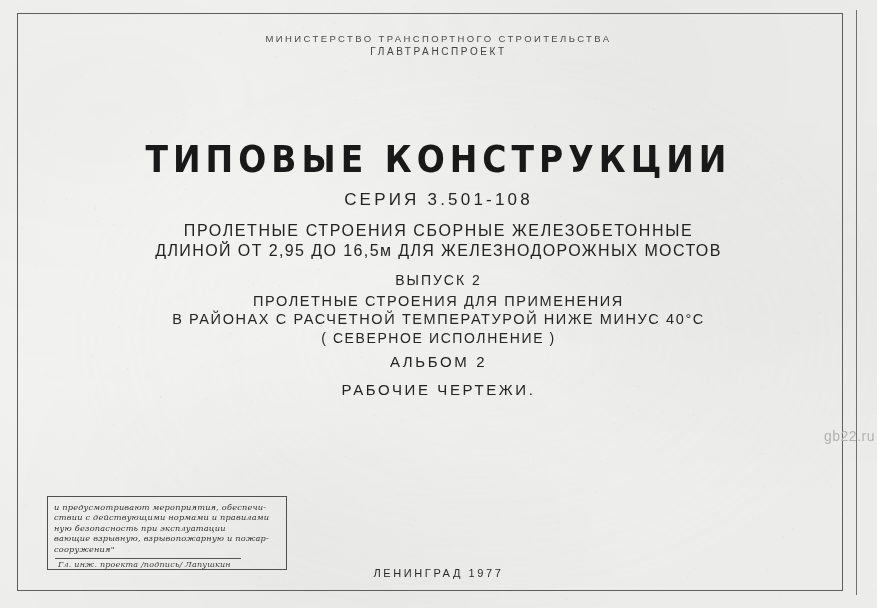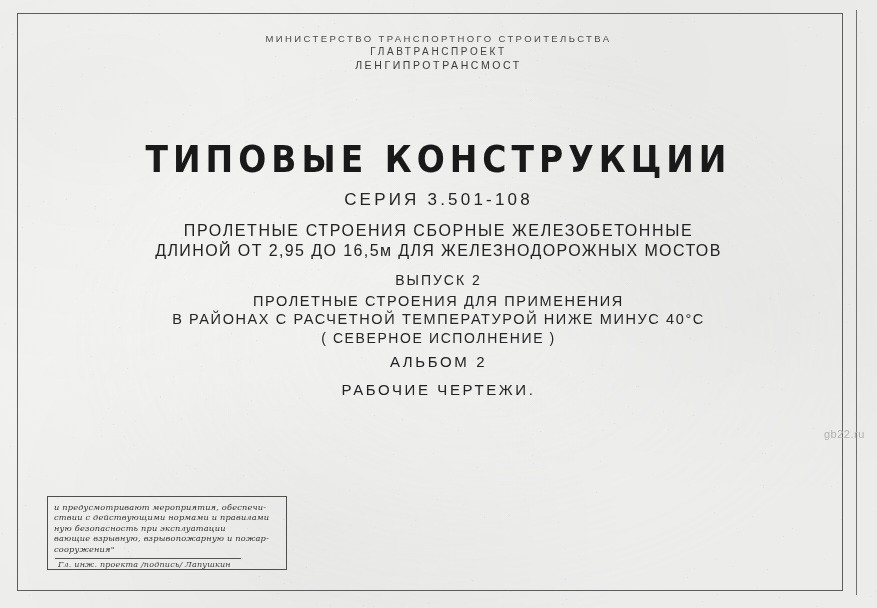--- a/index.html
+++ b/index.html
@@ -160,21 +160,21 @@
     font-size: 15px;
     letter-spacing: 2.6px;
     color: #222;
   }
 
   
   #watermark {
     position: absolute;
     left: 824px;
     top: 428px;
-    font-size: 11px;
+    font-size: 14px;
     color: #b2b2ae;
     letter-spacing: .5px;
   }
 
   
   #note-box {
     position: absolute;
     left: 47px;
     top: 496px;
     width: 240px;
@@ -246,21 +246,20 @@
 
 <div id="page">
 
   <div id="grain"></div>
 
   <div id="sheet-border"></div>
   <div id="right-rule"></div>
 
   <div class="txt center" id="hdr1">МИНИСТЕРСТВО ТРАНСПОРТНОГО СТРОИТЕЛЬСТВА</div>
   <div class="txt center" id="hdr2">ГЛАВТРАНСПРОЕКT</div>
-  <div class="txt center" id="hdr3">ЛЕНГИПРОТРАНСМОСТ</div>
 
   <div class="txt center" id="title">ТИПОВЫЕ КОНСТРУКЦИИ</div>
   <div class="txt center" id="series">СЕРИЯ  3.501-108</div>
 
   <div class="txt center" id="line1">ПРОЛЕТНЫЕ СТРОЕНИЯ СБОРНЫЕ ЖЕЛЕЗОБЕТОННЫЕ</div>
   <div class="txt center" id="line2">ДЛИНОЙ ОТ 2,95 ДО 16,5м ДЛЯ ЖЕЛЕЗНОДОРОЖНЫХ МОСТОВ</div>
 
   <div class="txt center" id="issue">ВЫПУСК 2</div>
   <div class="txt center" id="line3">ПРОЛЕТНЫЕ СТРОЕНИЯ ДЛЯ ПРИМЕНЕНИЯ</div>
   <div class="txt center" id="line4">В РАЙОНАХ С РАСЧЕТНОЙ ТЕМПЕРАТУРОЙ НИЖЕ МИНУС 40°С</div>
@@ -274,20 +273,21 @@
   <div id="note-box">
     <div class="note-line">и предусмотривают мероприятия, обеспечи-</div>
     <div class="note-line">ствии с действующими нормами и правилами</div>
     <div class="note-line">ную безопасность при эксплуатации</div>
     <div class="note-line">вающие взрывную, взрывопожарную и пожар-</div>
     <div class="note-line">сооружения"</div>
   </div>
   <div id="note-sign-rule"></div>
   <div id="note-sign">Гл. инж. проекта  /подпись/  Лапушкин</div>
 
+  <div class="txt center" id="city">ЛЕНИНГРАД   1977</div>
 
 <div class="speck" style="left: 428px; top: 603px; opacity: 0.2;"></div>
     <div class="speck" style="left: 674px; top: 187px; opacity: 0.15;"></div>
     <div class="speck" style="left: 702px; top: 601px; opacity: 0.22;"></div>
     <div class="speck" style="left: 856px; top: 451px; opacity: 0.28;"></div>
     <div class="speck" style="left: 565px; top: 549px; opacity: 0.13;"></div>
     <div class="speck" style="left: 29px; top: 476px; opacity: 0.16;"></div>
     <div class="speck" style="left: 356px; top: 99px; opacity: 0.2;"></div>
     <div class="speck" style="left: 605px; top: 603px; opacity: 0.15;"></div>
     <div class="speck" style="left: 135px; top: 169px; opacity: 0.13;"></div>

